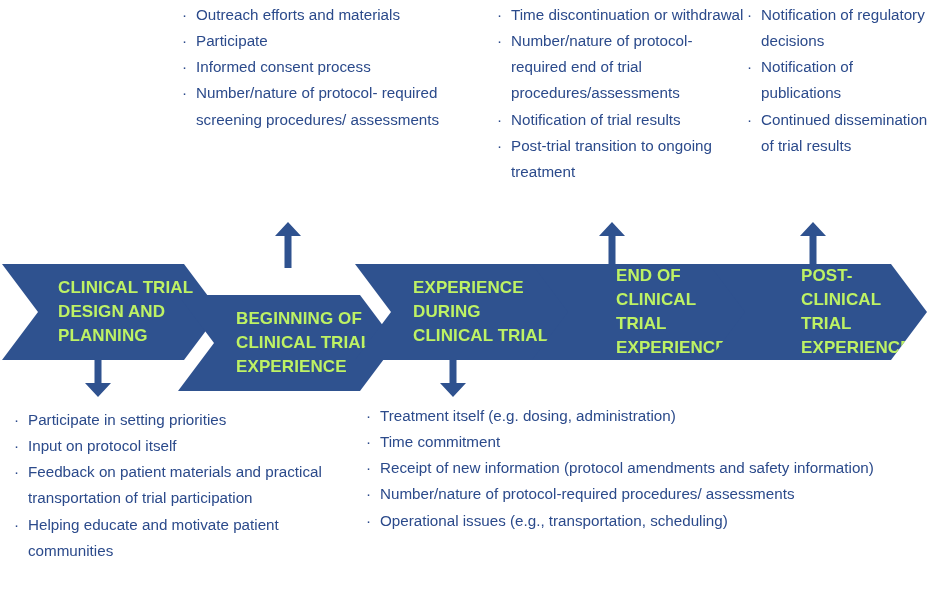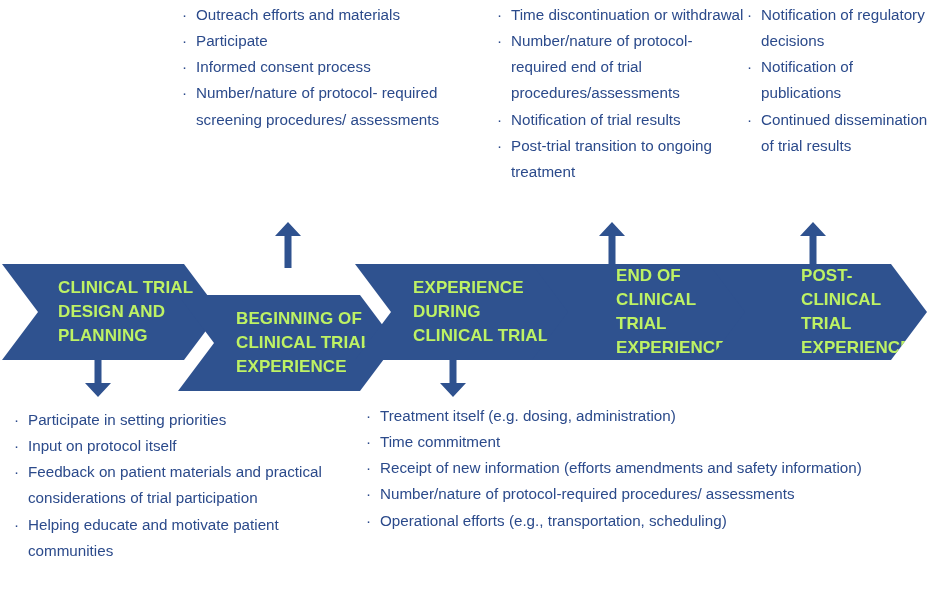--- a/index.html
+++ b/index.html
@@ -202,42 +202,42 @@
   <div class="bullet-row">
     <span class="bullet-dot">·</span>
     <span class="bullet-text">Participate in setting priorities</span>
   </div>
   <div class="bullet-row">
     <span class="bullet-dot">·</span>
     <span class="bullet-text">Input on protocol itself</span>
   </div>
   <div class="bullet-row">
     <span class="bullet-dot">·</span>
-    <span class="bullet-text">Feedback on patient materials and practical considerations of trial participation</span>
+    <span class="bullet-text">Feedback on patient materials and practical transportation of trial participation</span>
   </div>
   <div class="bullet-row">
     <span class="bullet-dot">·</span>
     <span class="bullet-text">Helping educate and motivate patient communities</span>
   </div>
 </div>
 
 <div class="bullets w-colB" style="left:366px; top:403px;">
   <div class="bullet-row">
     <span class="bullet-dot">·</span>
     <span class="bullet-text">Treatment itself (e.g. dosing, administration)</span>
   </div>
   <div class="bullet-row">
     <span class="bullet-dot">·</span>
     <span class="bullet-text">Time commitment</span>
   </div>
   <div class="bullet-row">
     <span class="bullet-dot">·</span>
-    <span class="bullet-text">Receipt of new information (efforts amendments and safety information)</span>
+    <span class="bullet-text">Receipt of new information (protocol amendments and safety information)</span>
   </div>
   <div class="bullet-row">
     <span class="bullet-dot">·</span>
     <span class="bullet-text">Number/nature of protocol-required procedures/ assessments</span>
   </div>
   <div class="bullet-row">
     <span class="bullet-dot">·</span>
-    <span class="bullet-text">Operational efforts (e.g., transportation, scheduling)</span>
+    <span class="bullet-text">Operational issues (e.g., transportation, scheduling)</span>
   </div>
 </div>
 
 </body></html>

